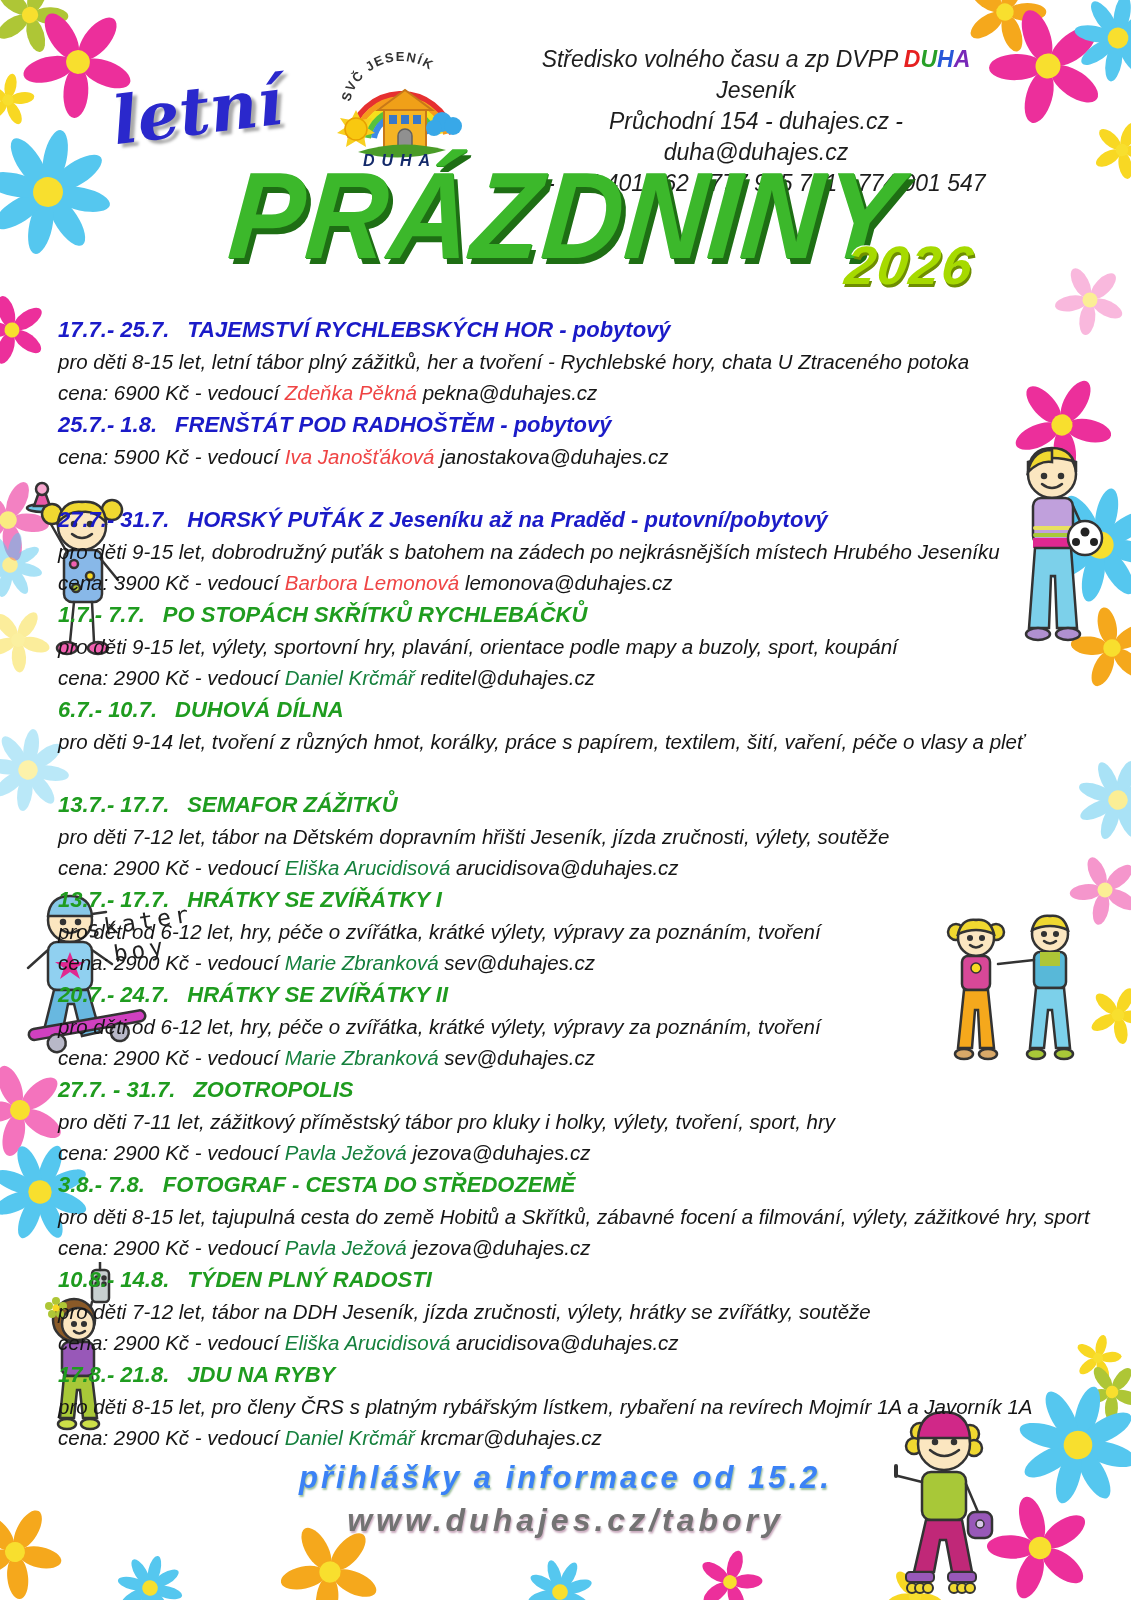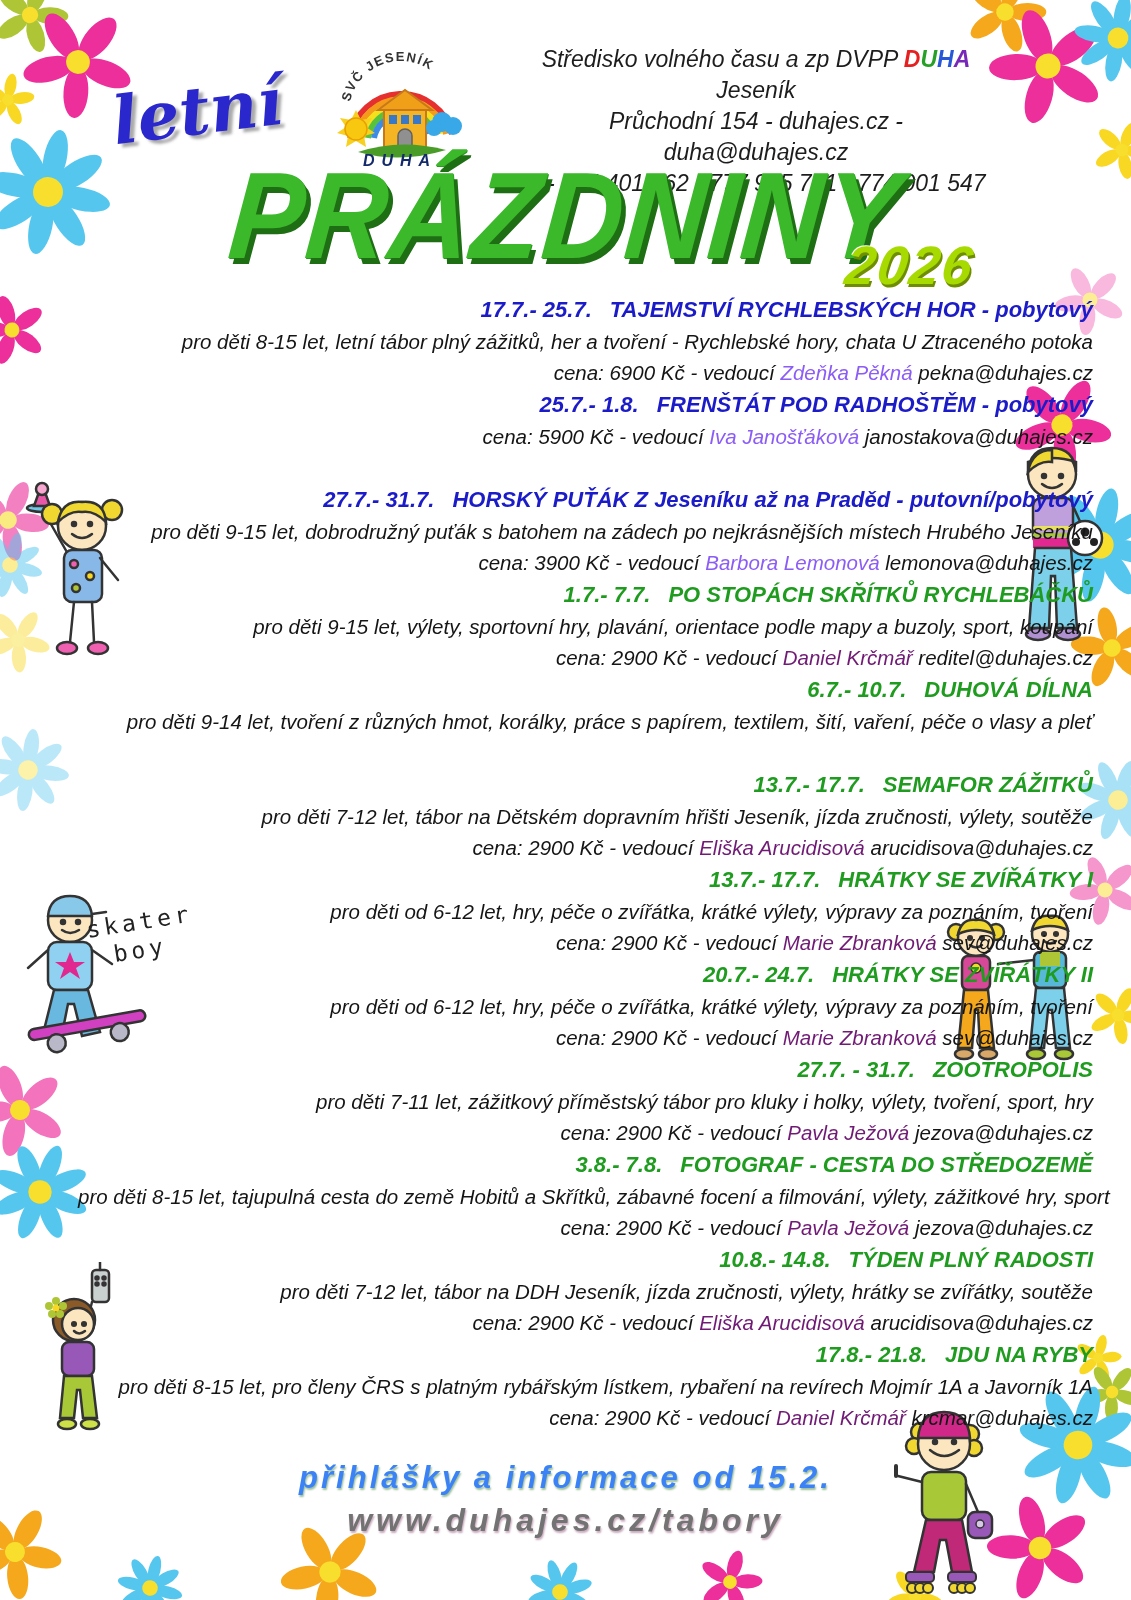--- a/index.html
+++ b/index.html
@@ -23,29 +23,29 @@
   
   .title-row{position:absolute;top:146px;left:0;width:100%;text-align:center;z-index:2;}
   .title-main{display:inline-block;font-weight:bold;font-style:italic;font-size:112px;line-height:140px;
               color:#3cb82b;letter-spacing:2px;transform:skewX(-5deg) scaleY(1.1);
               text-shadow:5px 6px 0 #1e6e14,1px 1px 0 #2a9a1e;}
   .title-year{position:absolute;top:234px;left:846px;z-index:3;
               font-weight:bold;font-style:italic;font-size:54px;color:#a6da00;letter-spacing:2px;
               transform:skewX(-8deg);text-shadow:2px 3px 0 #6e8e00,-1px -1px 0 #fff;}
 
   
-  .camps{position:absolute;top:294px;left:58px;width:1015px;z-index:2;text-align:right;margin-left:20px;}
+  .camps{position:absolute;top:314px;left:58px;width:1015px;z-index:2;text-align:left;}
   .camp{height:95px;}
   .camp-head{font-size:22px;font-weight:bold;font-style:italic;line-height:32px;white-space:nowrap;}
   .camp.blue .camp-head{color:#1b1bc8;}
   .camp.green .camp-head{color:#1f9c1f;}
   .gap{display:inline-block;width:18px;}
   .camp-desc,.camp-price{font-size:20.5px;font-style:italic;color:#151515;line-height:31px;white-space:nowrap;}
-  .camp.blue .leader{color:#8b5cf6;}
-  .camp.green .leader{color:#701a75;}
+  .camp.blue .leader{color:#ef4444;}
+  .camp.green .leader{color:#15803d;}
 
   
   .footer1{position:absolute;top:1460px;left:0;width:100%;text-align:center;z-index:2;
            font-size:31px;font-weight:bold;font-style:italic;color:#3b82f6;letter-spacing:3px;
            text-shadow:1px 2px 2px #9cbf9c;}
   .footer2{position:absolute;top:1502px;left:0;width:100%;text-align:center;z-index:2;
            font-size:32px;font-weight:bold;font-style:italic;color:#737373;letter-spacing:4px;
            text-shadow:1px 2px 2px #c9a9bd;}
 
   .skater-label{position:absolute;left:88px;top:908px;width:100px;z-index:2;

